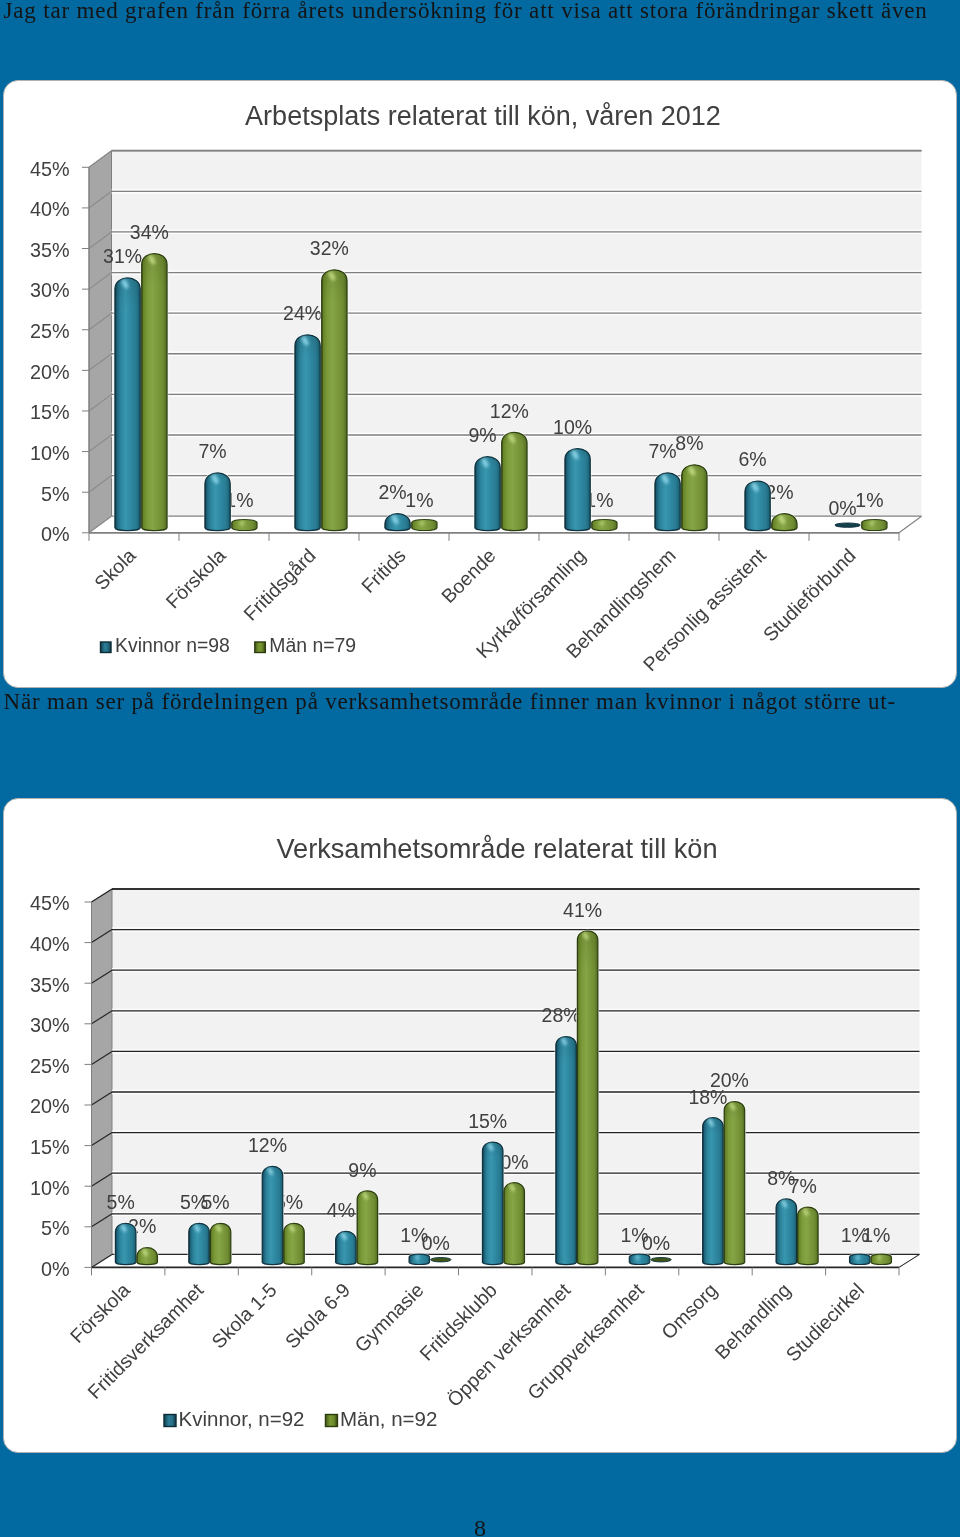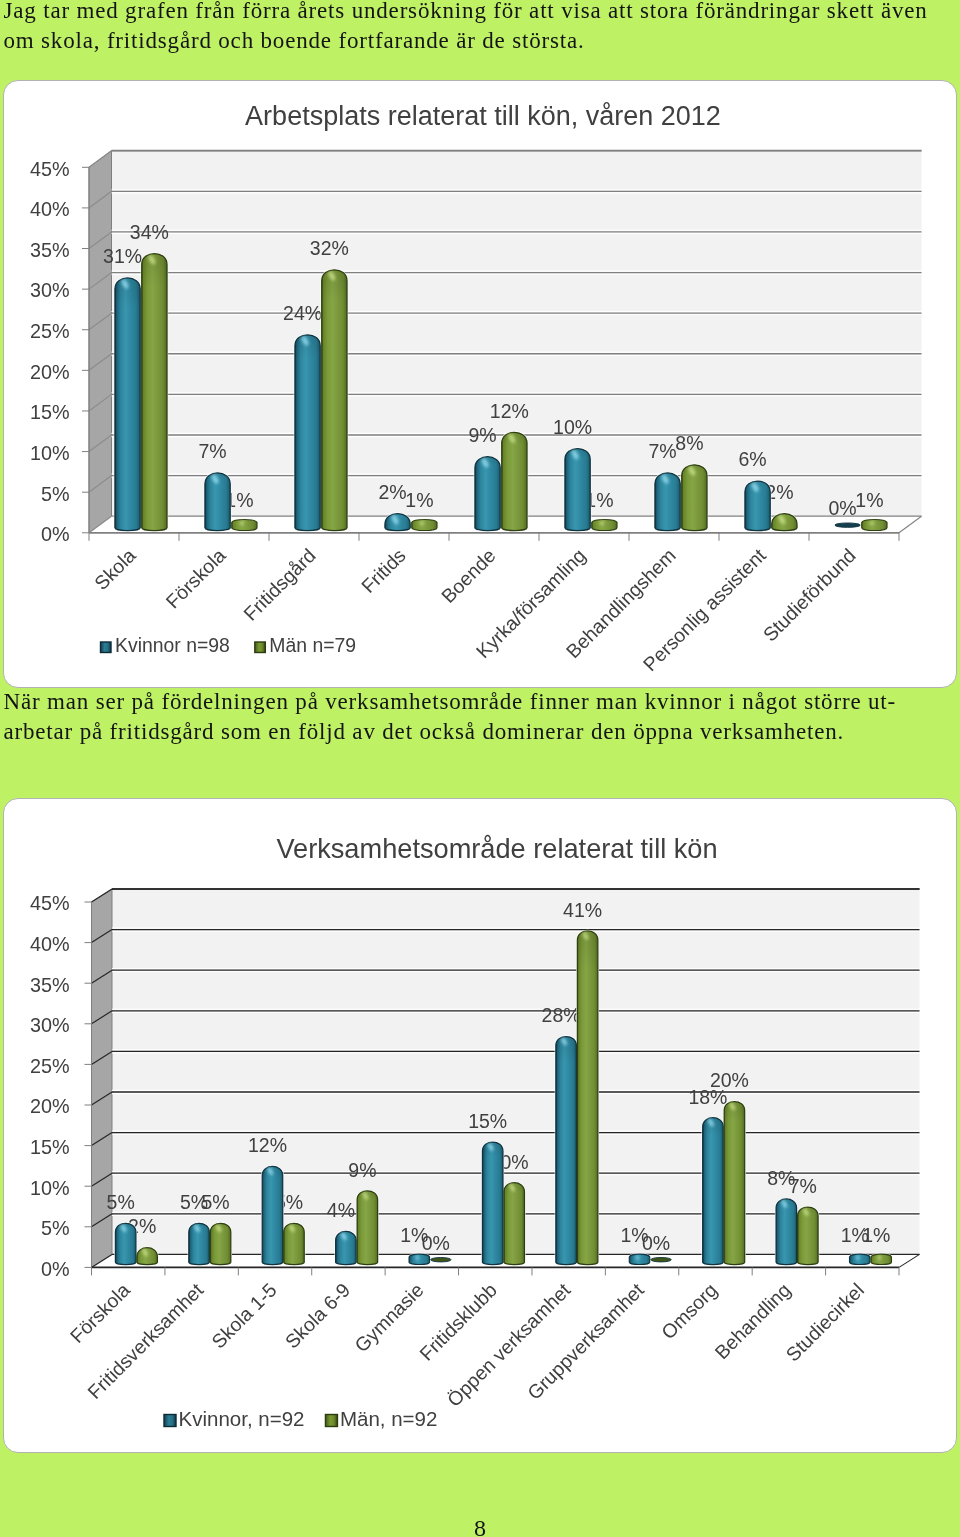--- a/index.html
+++ b/index.html
@@ -1,18 +1,18 @@
 <!DOCTYPE html>
 <html><head>
 <meta charset="utf-8">
 <title>Arbetsplats relaterat till kön</title>
 <style>
   html,body{margin:0;padding:0;background:#ffffff;}
   body{width:960px;height:1537px;font-family:"Liberation Serif",serif;-webkit-font-smoothing:antialiased;}
-  .page{position:relative;width:960px;height:1537px;overflow:hidden;background:#bef264;}
+  .page{position:relative;width:960px;height:1537px;overflow:hidden;background:#0369a1;}
 
   .para{position:absolute;margin:0;font-family:"Liberation Serif",serif;font-size:23px;color:#141414;letter-spacing:0.82px;}
   .pline{display:block;height:29.6px;line-height:29.6px;white-space:nowrap;}
   #para-top{left:3.5px;top:-3.6px;width:940px;}
   #para-mid{left:3.5px;top:687px;width:940px;}
 
   .card{position:absolute;border:1px solid #b2b2b2;border-radius:15px;background:#fff;box-sizing:border-box;}
   #card1{left:3px;top:80px;width:954px;height:608px;}
   #card2{left:3px;top:798px;width:954px;height:655px;}
 
@@ -20,21 +20,20 @@
   svg text.cfont{font-family:"Liberation Sans",sans-serif;}
   .pagenum{position:absolute;left:0;top:1515px;width:960px;text-align:center;font-family:"Liberation Serif",serif;font-size:24px;color:#141414;}
 </style>
 </head>
 <body>
 
 <div class="page">
 
   <p class="para" id="para-top">
       <span class="pline">Jag tar med grafen från förra årets undersökning för att visa att stora förändringar skett även</span>
-      <span class="pline">om skola, fritidsgård och boende fortfarande är de största.</span>
     </p>
 
   <div class="card" id="card1">
     <svg class="chartsvg" id="chart1" width="954" height="605">
         <defs>
           <linearGradient id="chart1-gb" x1="0%" y1="0%" x2="100%" y2="0%">
             <stop offset="0%" stop-color="#0c2c38"></stop>
             <stop offset="7%" stop-color="#1c6077"></stop>
             <stop offset="22%" stop-color="#2c849c"></stop>
             <stop offset="42%" stop-color="#3896ae"></stop>
@@ -309,21 +308,20 @@
           <text x="112" y="572" class="cfont" font-size="19.4" fill="#404040">Kvinnor n=98</text>
           <rect x="251.8125" y="562" width="10.5" height="10.5" fill="url(#chart1-lg1)" stroke="#2c3c10" stroke-width="1.4"></rect>
           <text x="266.3125" y="572" class="cfont" font-size="19.4" fill="#404040">Män n=79</text>
         </g>
         <text x="480" y="44.7" text-anchor="middle" class="cfont" font-size="27" fill="#404040">Arbetsplats relaterat till kön, våren 2012</text>
       </svg>
   </div>
 
   <p class="para" id="para-mid">
       <span class="pline">När man ser på fördelningen på verksamhetsområde finner man kvinnor i något större ut-</span>
-      <span class="pline">arbetar på fritidsgård som en följd av det också dominerar den öppna verksamheten.</span>
     </p>
 
   <div class="card" id="card2">
     <svg class="chartsvg" id="chart2" width="954" height="637">
         <defs>
           <linearGradient id="chart2-gb" x1="0%" y1="0%" x2="100%" y2="0%">
             <stop offset="0%" stop-color="#0c2c38"></stop>
             <stop offset="7%" stop-color="#1c6077"></stop>
             <stop offset="22%" stop-color="#2c849c"></stop>
             <stop offset="42%" stop-color="#3896ae"></stop>

